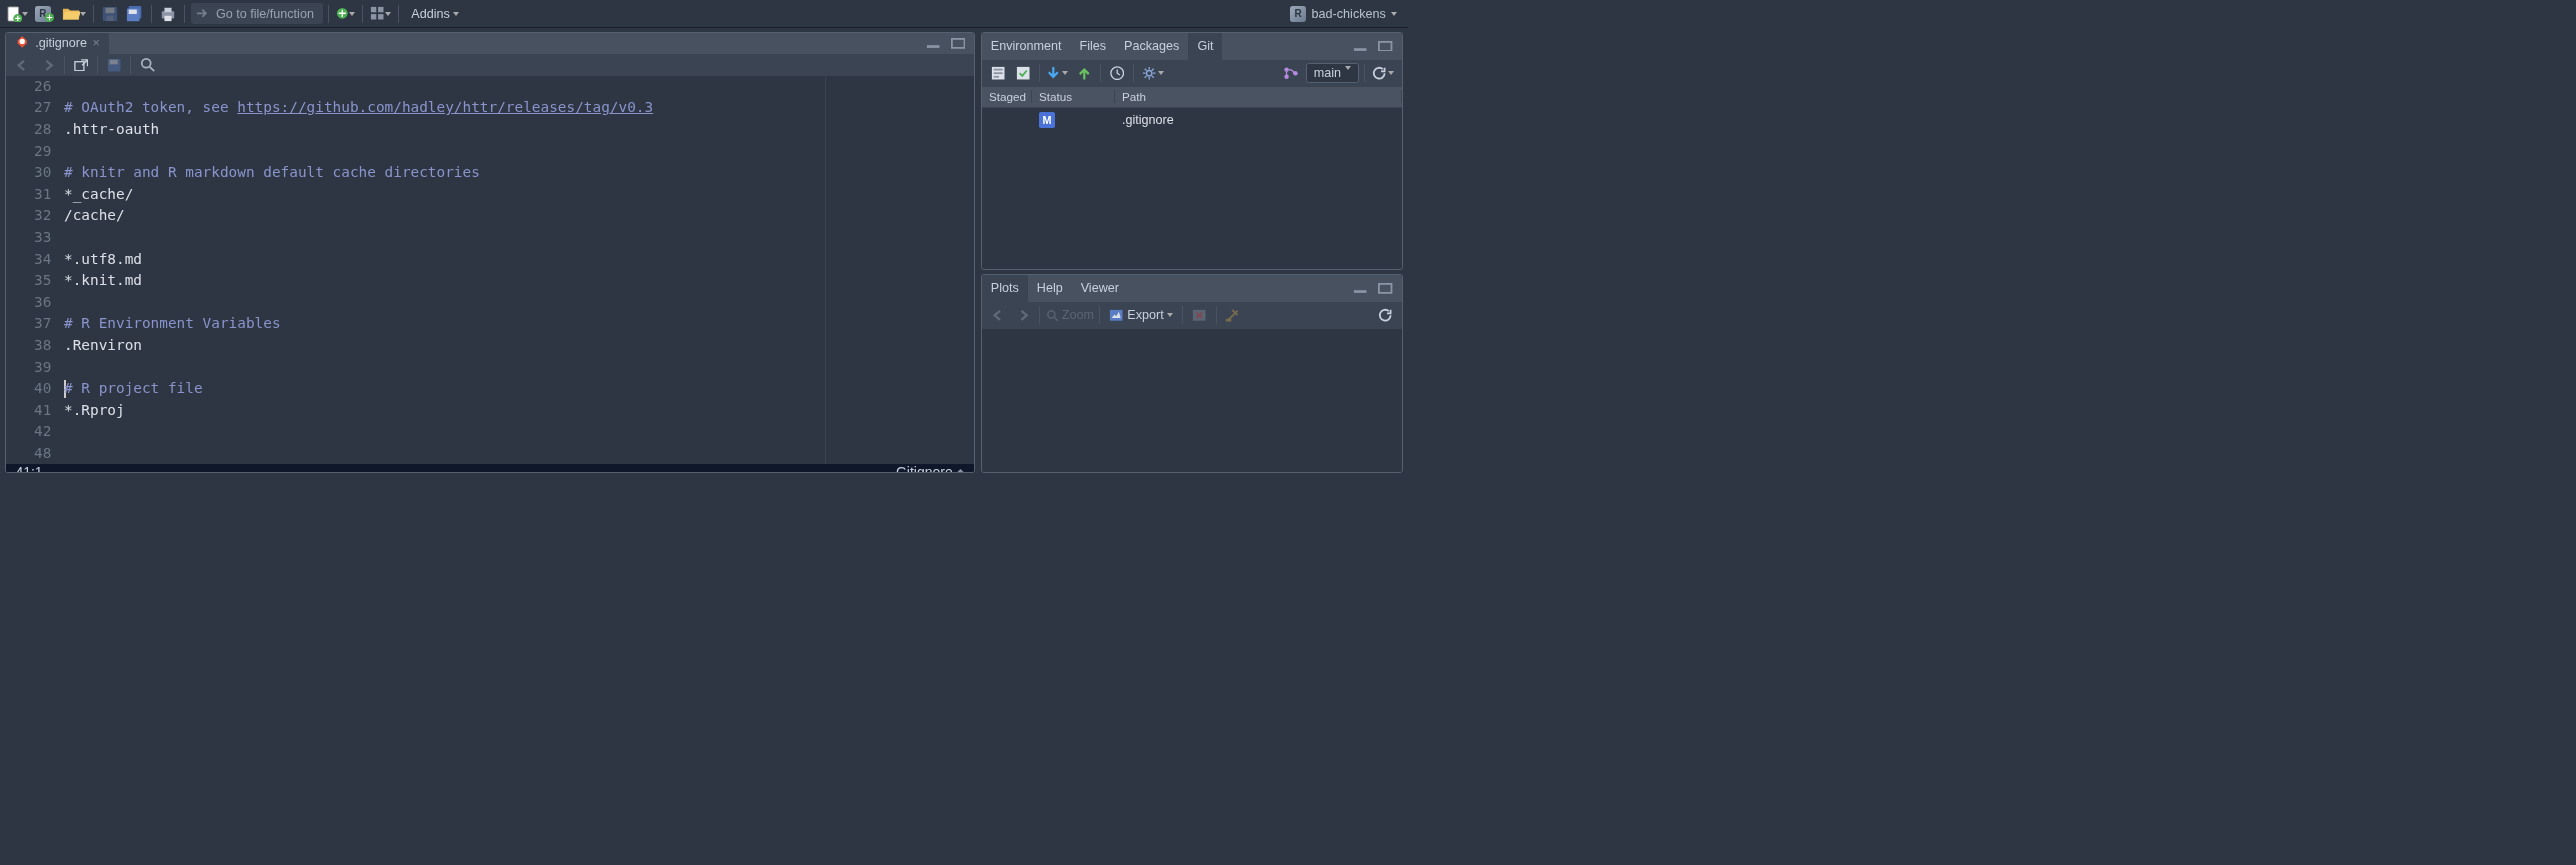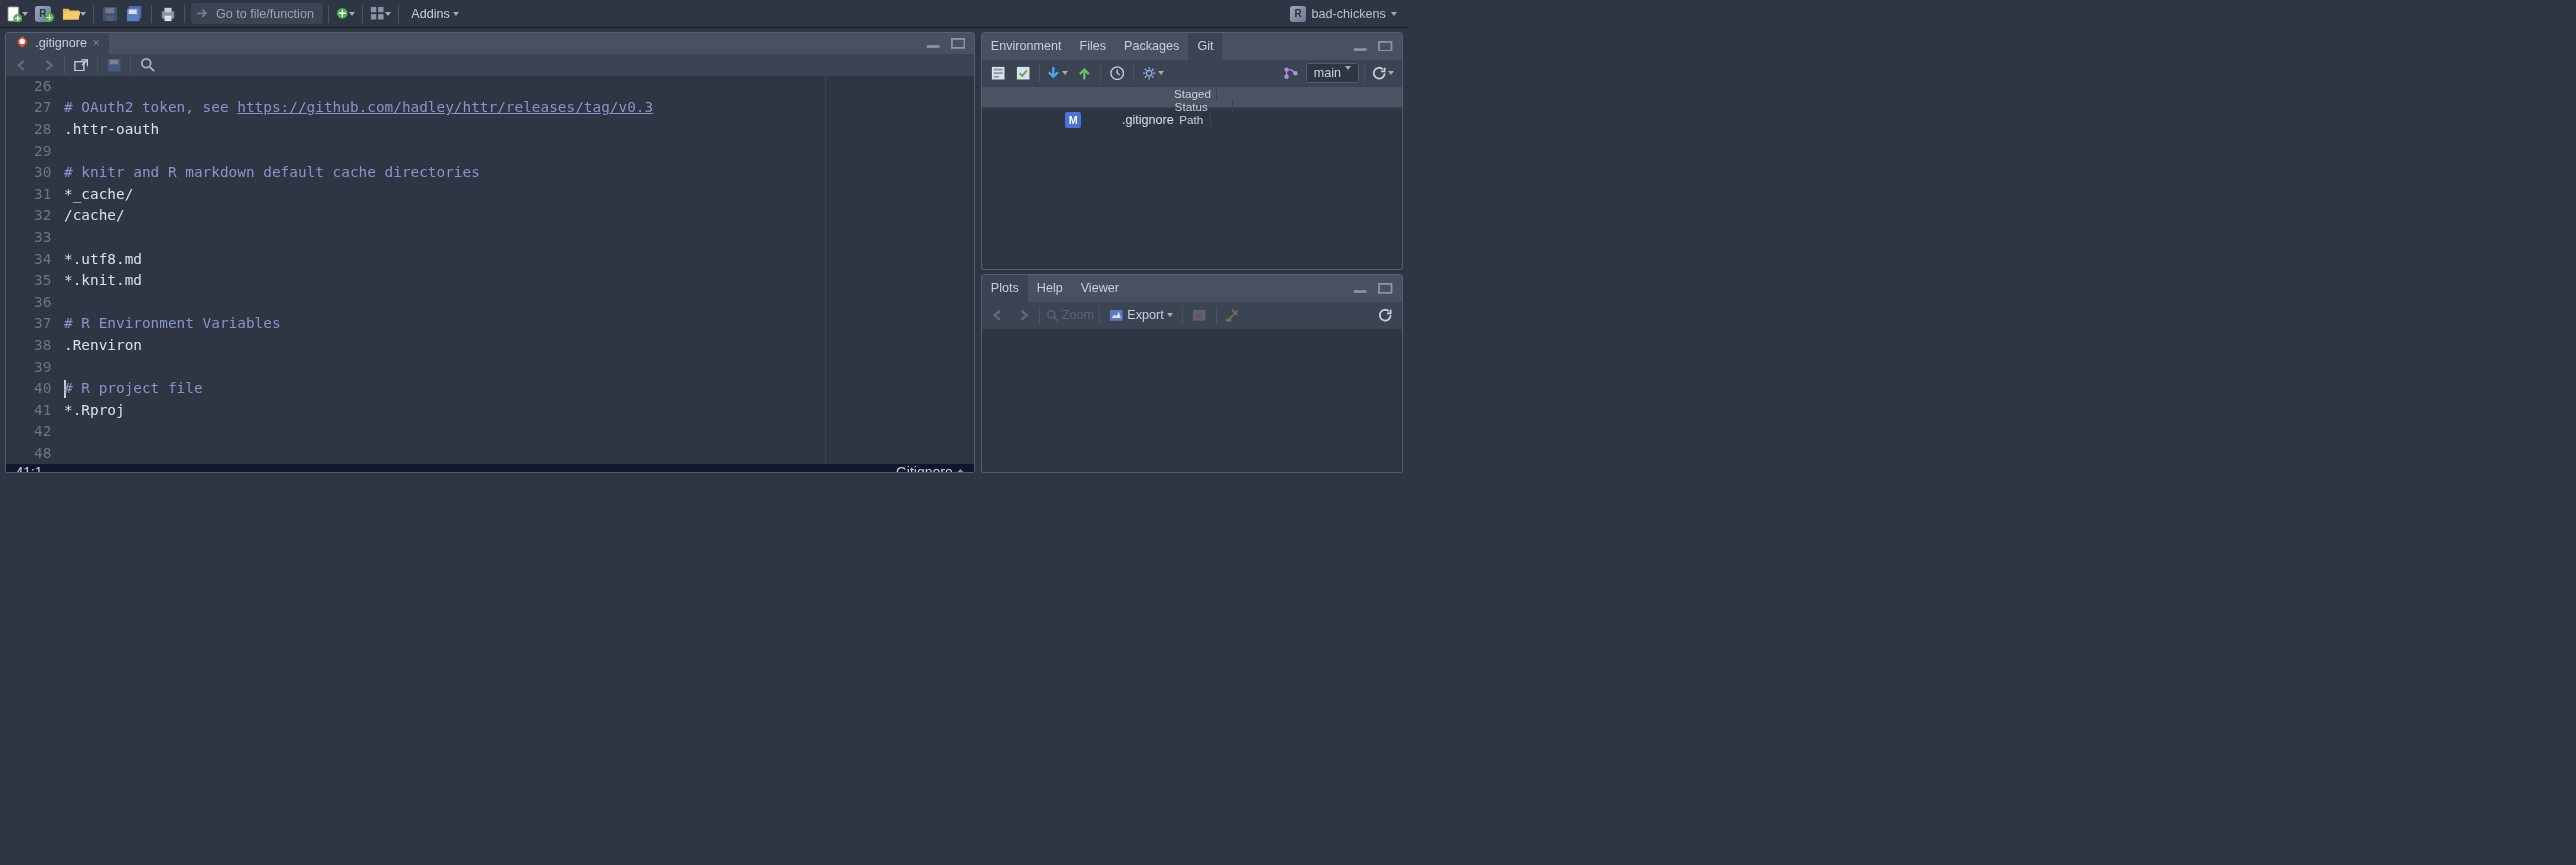--- a/index.html
+++ b/index.html
@@ -157,21 +157,20 @@
   cursor: pointer;
 }
 .git-header {
   display: flex;
   background: #4a5361;
   height: 21.6px;
   align-items: center;
   font-size: 11.7px;
   color: #c8d0dd;
   border-bottom: 0.9px solid #3a4452;
-  flex-direction: column;
 }
 .git-header > div { padding: 0 7.2px; border-right: 0.9px solid #3a4452; }
 .git-row {
   display: flex;
   align-items: center;
   height: 23.4px;
   font-size: 12.6px;
   color: #dce0e8;
 }
 .git-row > div { padding: 0 7.2px; }
@@ -182,21 +181,21 @@
   width: 16px;
   height: 16px;
   display: inline-flex;
   align-items: center;
   justify-content: center;
   border-radius: 1.8px;
   font-size: 10.8px;
   font-weight: bold;
 }
 .git-col-staged { width: 50px; }
-.git-col-status { width: 83px; text-align: center; }
+.git-col-status { width: 83px; }
 .git-col-path { flex: 1; }
 
 .plots-toolbar { display: flex; align-items: center; background: #3a4452; height: 27px; gap: 3.6px; padding: 0 5.4px; }
 .export-btn { display: flex; align-items: center; gap: 3.6px; color: #c8d0dd; cursor: pointer; padding: 0 3.6px; }
 .zoom-btn { color: #8a94a5; display: flex; align-items: center; gap: 3.6px; }
 
 .icon-svg { display: inline-block; }
 .disabled-icon { opacity: 0.4; }
 
 .r-icon { width: 16px; height: 16px; background: linear-gradient(135deg, #9ca8ba, #6b7a8f); border-radius: 2.7px; display: flex; align-items: center; justify-content: center; color: #2a3340; font-weight: bold; font-size: 10px; }

